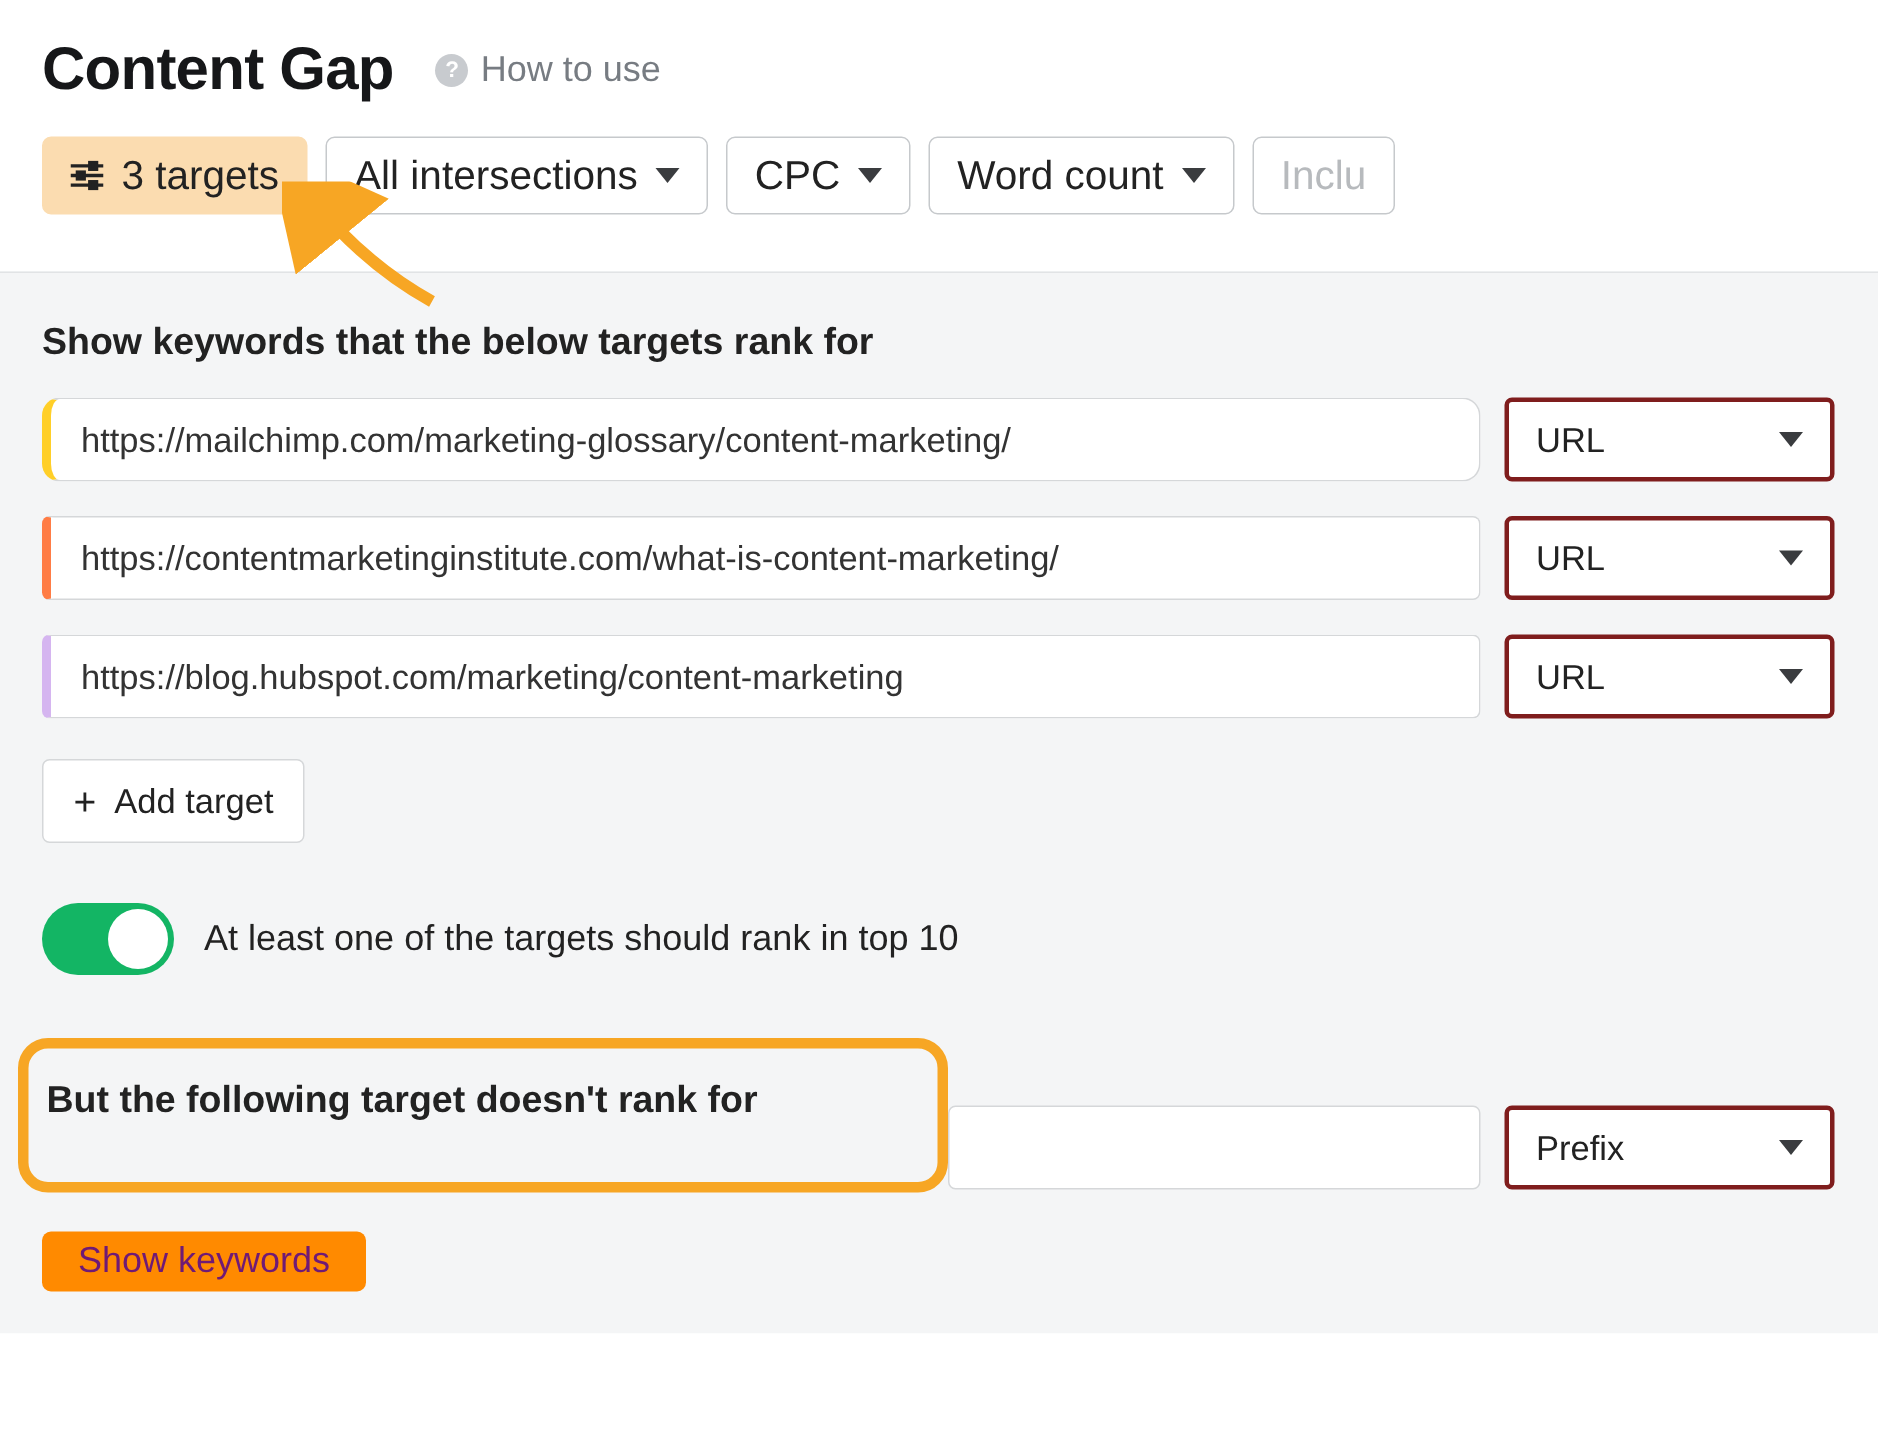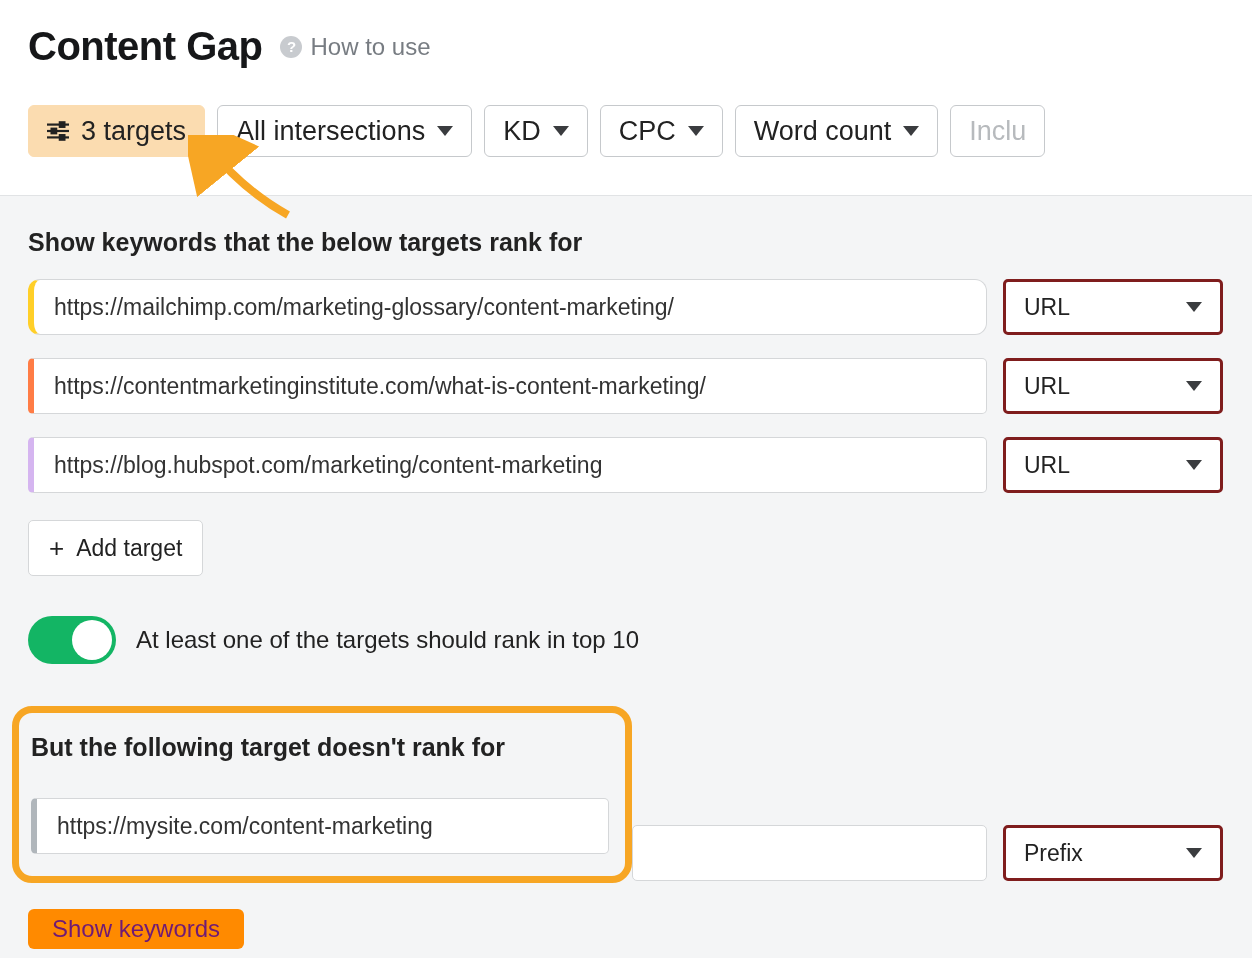--- a/index.html
+++ b/index.html
@@ -9,22 +9,22 @@
     color: #111;
     background: #fff;
     width: 1252px;
   }
   .top {
     padding: 24px 28px 0 28px;
   }
   .title-row {
     display: flex;
     align-items: center;
-    gap: 18px;
-    margin-bottom: 36px;
+    gap: 28px;
+    margin-bottom: 22px;
   }
   .title {
     font-size: 40px;
     font-weight: 700;
     letter-spacing: -0.5px;
     color: #161719;
   }
   .help-link {
     display: inline-flex;
     align-items: center;
@@ -247,24 +247,20 @@
         <rect x="14" y="14.5" width="5" height="5" fill="currentColor"></rect>
       </svg>
       <span>3 targets</span>
     </div>
 
     <div class="filter-btn">
       <span>All intersections</span>
       <span class="caret"></span>
     </div>
     <div class="filter-btn">
-      <span>KD</span>
-      <span class="caret"></span>
-    </div>
-    <div class="filter-btn">
       <span>CPC</span>
       <span class="caret"></span>
     </div>
     <div class="filter-btn">
       <span>Word count</span>
       <span class="caret"></span>
     </div>
     <div class="filter-btn placeholder">
       <span>Inclu</span>
     </div>
@@ -320,24 +316,21 @@
 
   <div class="toggle-row">
     <div class="toggle">
       <div class="toggle-knob"></div>
     </div>
     <div class="toggle-label">At least one of the targets should rank in top 10</div>
   </div>
 
   <div class="highlight-row-wrap">
     <div class="highlight-box">
-      <div class="section-head" style="margin-bottom:36px">But the following target doesn't rank for</div>
-      <div class="target-input gray" style="margin-bottom:0">
-        <span>https://mysite.com/content-marketing</span>
-      </div>
+      <div class="section-head" style="margin-bottom:18px">But the following target doesn't rank for</div>
     </div>
     <div class="hl-input"></div>
     <div class="mode-select">
       <span>Prefix</span>
       <span class="caret"></span>
     </div>
   </div>
 
   <button class="show-btn">
     <span>Show keywords</span>

